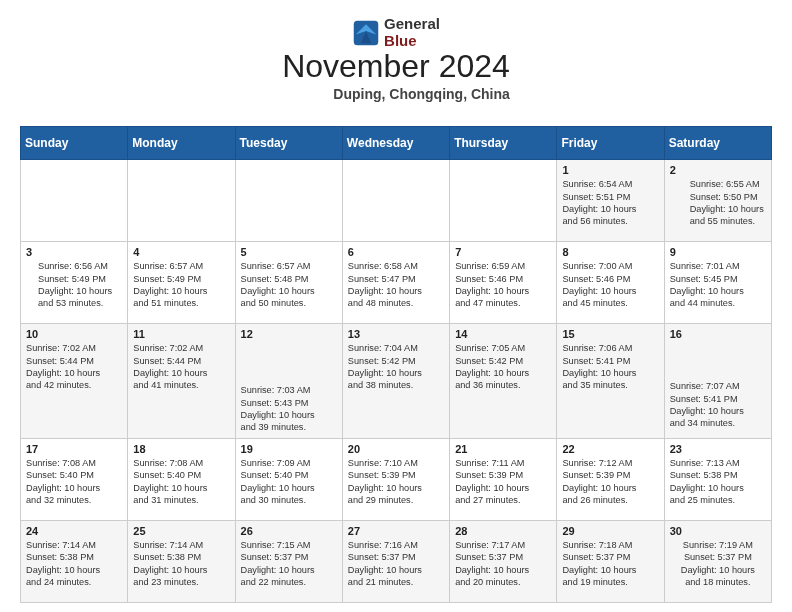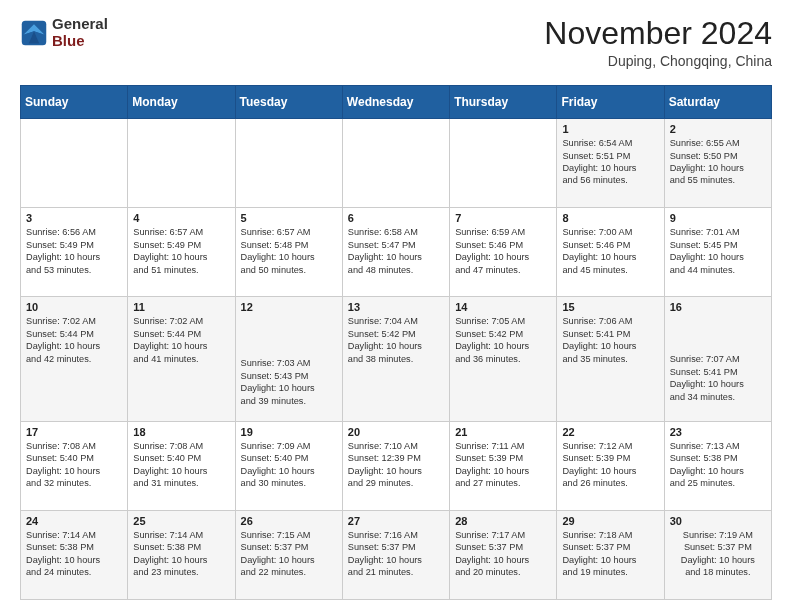--- a/index.html
+++ b/index.html
@@ -13,22 +13,23 @@
     .page {
       width: 792px;
       height: 612px;
       padding: 16px 20px 12px 20px;
       display: flex;
       flex-direction: column;
     }
     .header {
       display: flex;
       justify-content: space-between;
-      align-items: flex-start;
-      margin-bottom: 16px;
+      align-items: center;
+      margin-bottom: 24px;
+      flex-direction: column;
     }
     .logo {
       display: flex;
       align-items: center;
       gap: 4px;
     }
     .logo-text {
       font-size: 15px;
       font-weight: bold;
       line-height: 1.1;
@@ -45,20 +46,21 @@
     .month-title {
       font-size: 32px;
       font-weight: normal;
       color: #222;
       line-height: 1.1;
     }
     .location {
       font-size: 14px;
       color: #444;
       margin-top: 2px;
+      font-weight: bold;
     }
     .calendar {
       flex: 1;
       border: 1px solid #ccc;
       border-collapse: collapse;
       width: 100%;
       table-layout: fixed;
     }
     .calendar th {
       background-color: #2060a0;
@@ -144,30 +146,30 @@
           <td class="empty-cell"></td>
           <td>
             <span class="day-num">1</span>
             <div class="cell-text" style="white-space: pre-line;">Sunrise: 6:54 AM
 Sunset: 5:51 PM
 Daylight: 10 hours
 and 56 minutes.</div>
           </td>
           <td>
             <span class="day-num">2</span>
-            <div class="cell-text" style="white-space: pre-line;">Sunrise: 6:55 AM
+            <div class="cell-text" style="white-space: pre-line; margin-left: 20px;">Sunrise: 6:55 AM
 Sunset: 5:50 PM
 Daylight: 10 hours
 and 55 minutes.</div>
           </td>
         </tr>
         <tr>
           <td>
             <span class="day-num">3</span>
-            <div class="cell-text" style="white-space: pre-line;">Sunrise: 6:56 AM
+            <div class="cell-text" style="white-space: pre-line; margin-left: 12px;">Sunrise: 6:56 AM
 Sunset: 5:49 PM
 Daylight: 10 hours
 and 53 minutes.</div>
           </td>
           <td>
             <span class="day-num">4</span>
             <div class="cell-text" style="white-space: pre-line;">Sunrise: 6:57 AM
 Sunset: 5:49 PM
 Daylight: 10 hours
 and 51 minutes.</div>
@@ -277,21 +279,21 @@
           <td>
             <span class="day-num">19</span>
             <div class="cell-text" style="white-space: pre-line;">Sunrise: 7:09 AM
 Sunset: 5:40 PM
 Daylight: 10 hours
 and 30 minutes.</div>
           </td>
           <td>
             <span class="day-num">20</span>
             <div class="cell-text" style="white-space: pre-line;">Sunrise: 7:10 AM
-Sunset: 12:39 PM
+Sunset: 5:39 PM
 Daylight: 10 hours
 and 29 minutes.</div>
           </td>
           <td>
             <span class="day-num">21</span>
             <div class="cell-text" style="white-space: pre-line;">Sunrise: 7:11 AM
 Sunset: 5:39 PM
 Daylight: 10 hours
 and 27 minutes.</div>
           </td>

